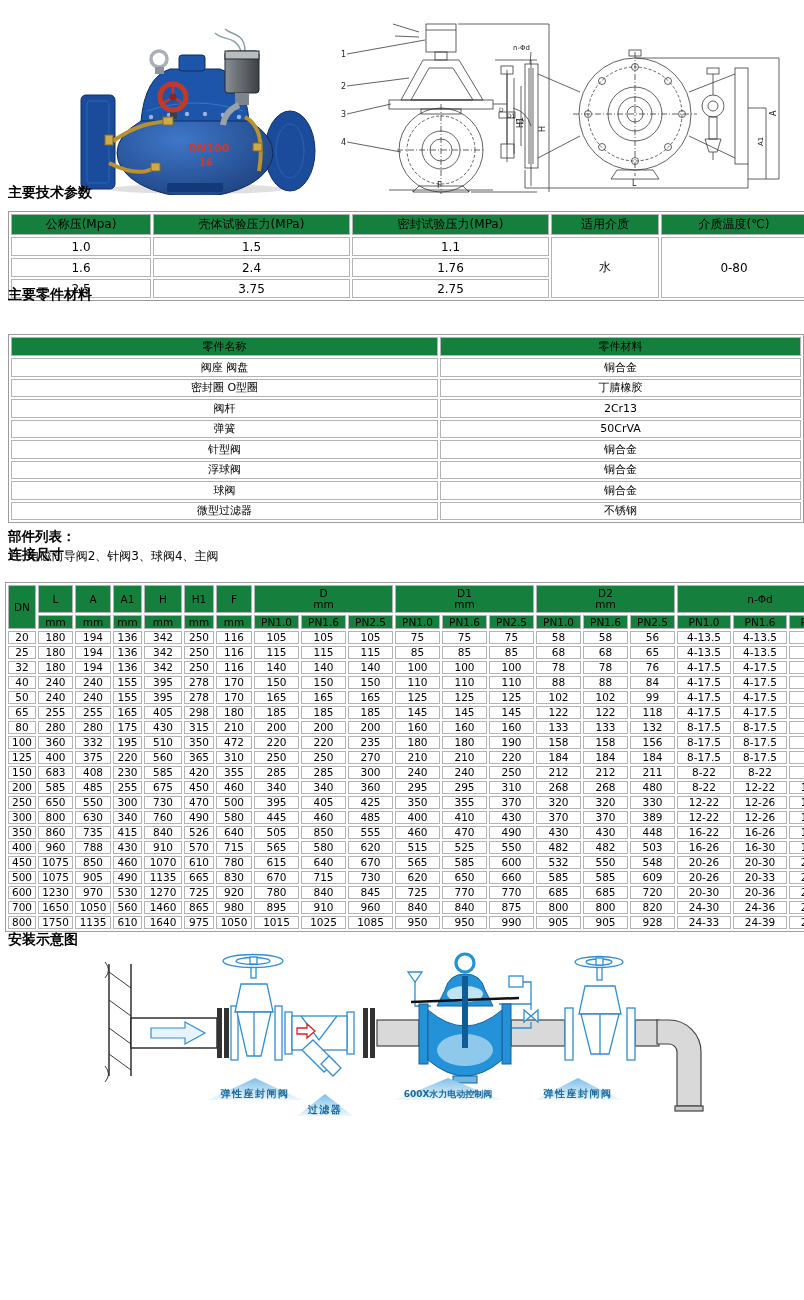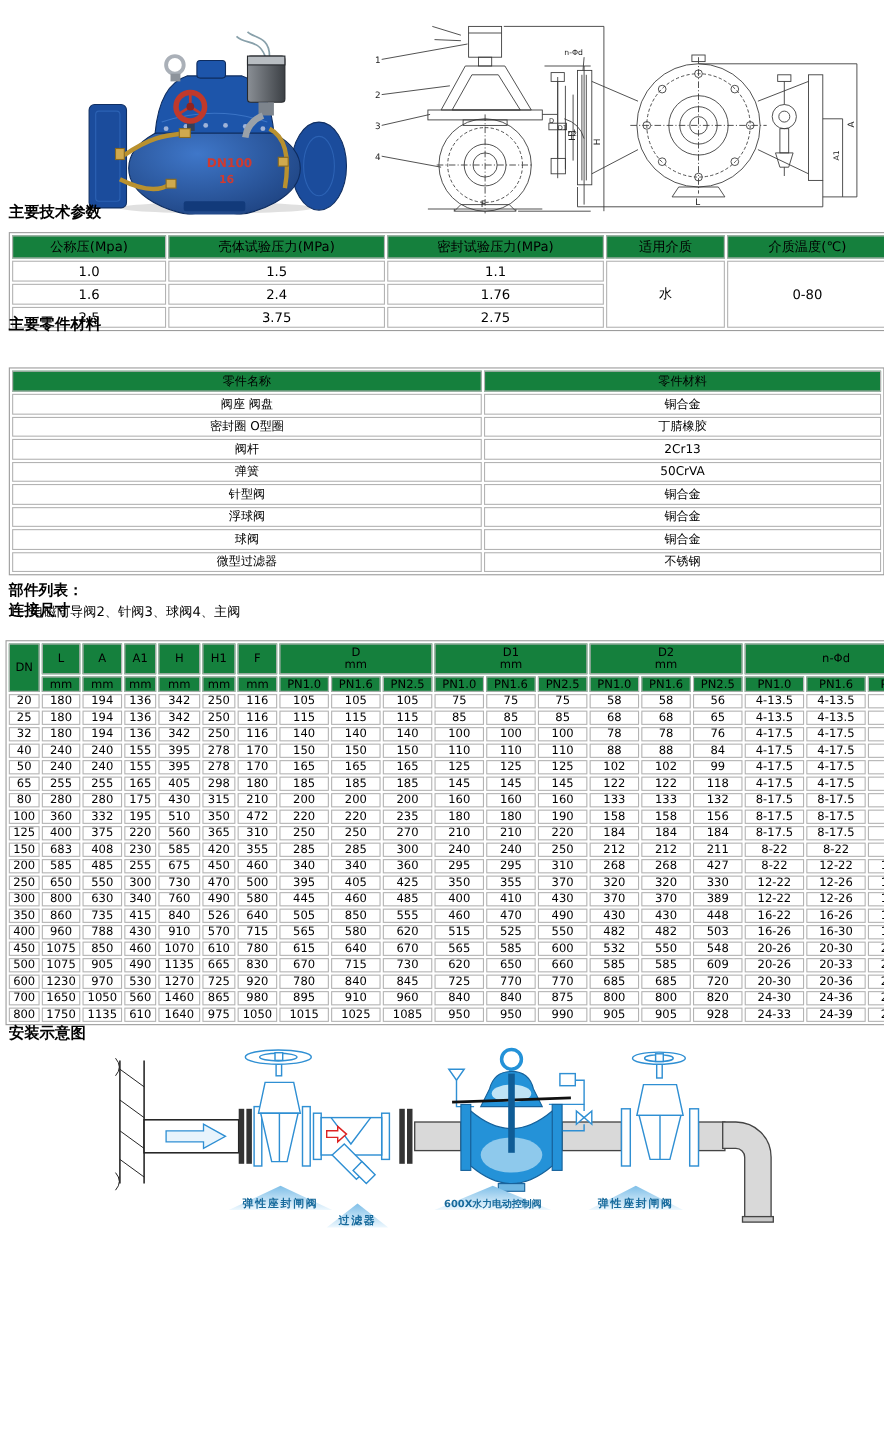--- a/index.html
+++ b/index.html
@@ -553,21 +553,21 @@
           <td>450</td>
           <td>460</td>
           <td>340</td>
           <td>340</td>
           <td>360</td>
           <td>295</td>
           <td>295</td>
           <td>310</td>
           <td>268</td>
           <td>268</td>
-          <td>427</td>
+          <td>480</td>
           <td>8-22</td>
           <td>12-22</td>
           <td>12-26</td>
         </tr>
         <tr>
           <td>250</td>
           <td>650</td>
           <td>550</td>
           <td>300</td>
           <td>730</td>

